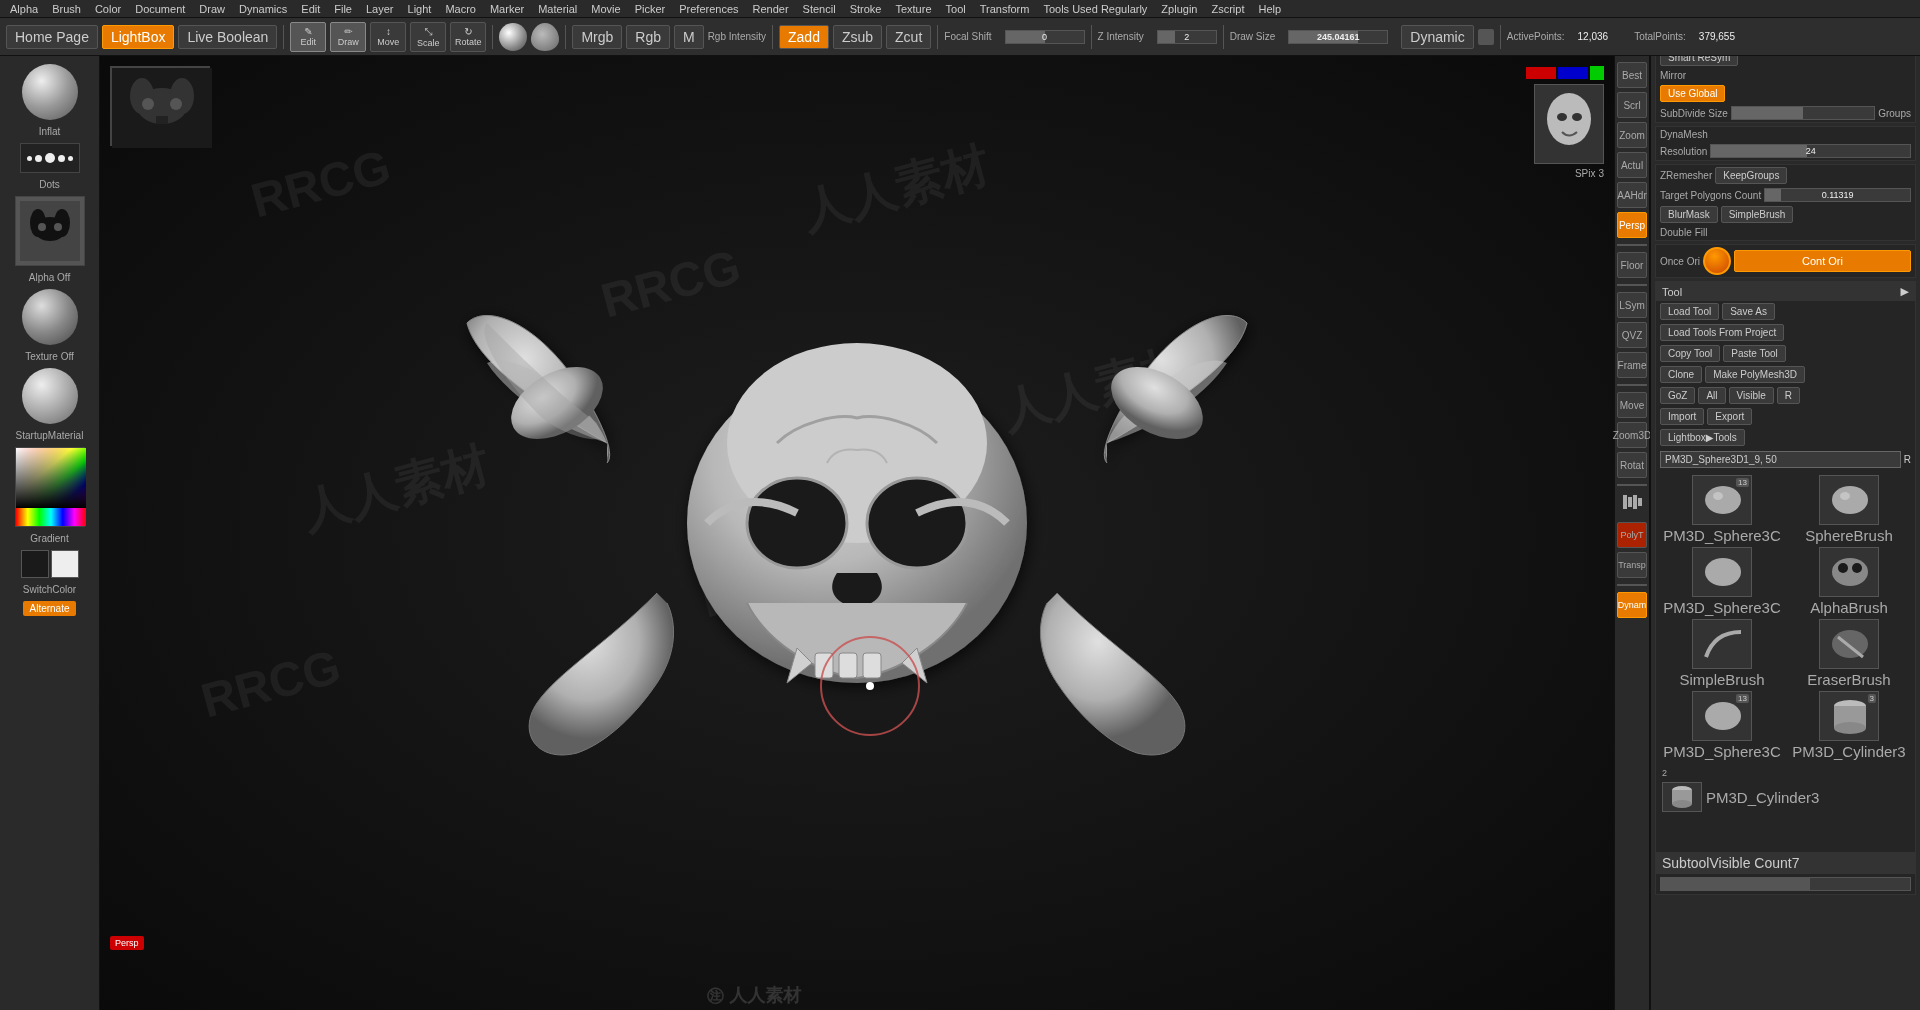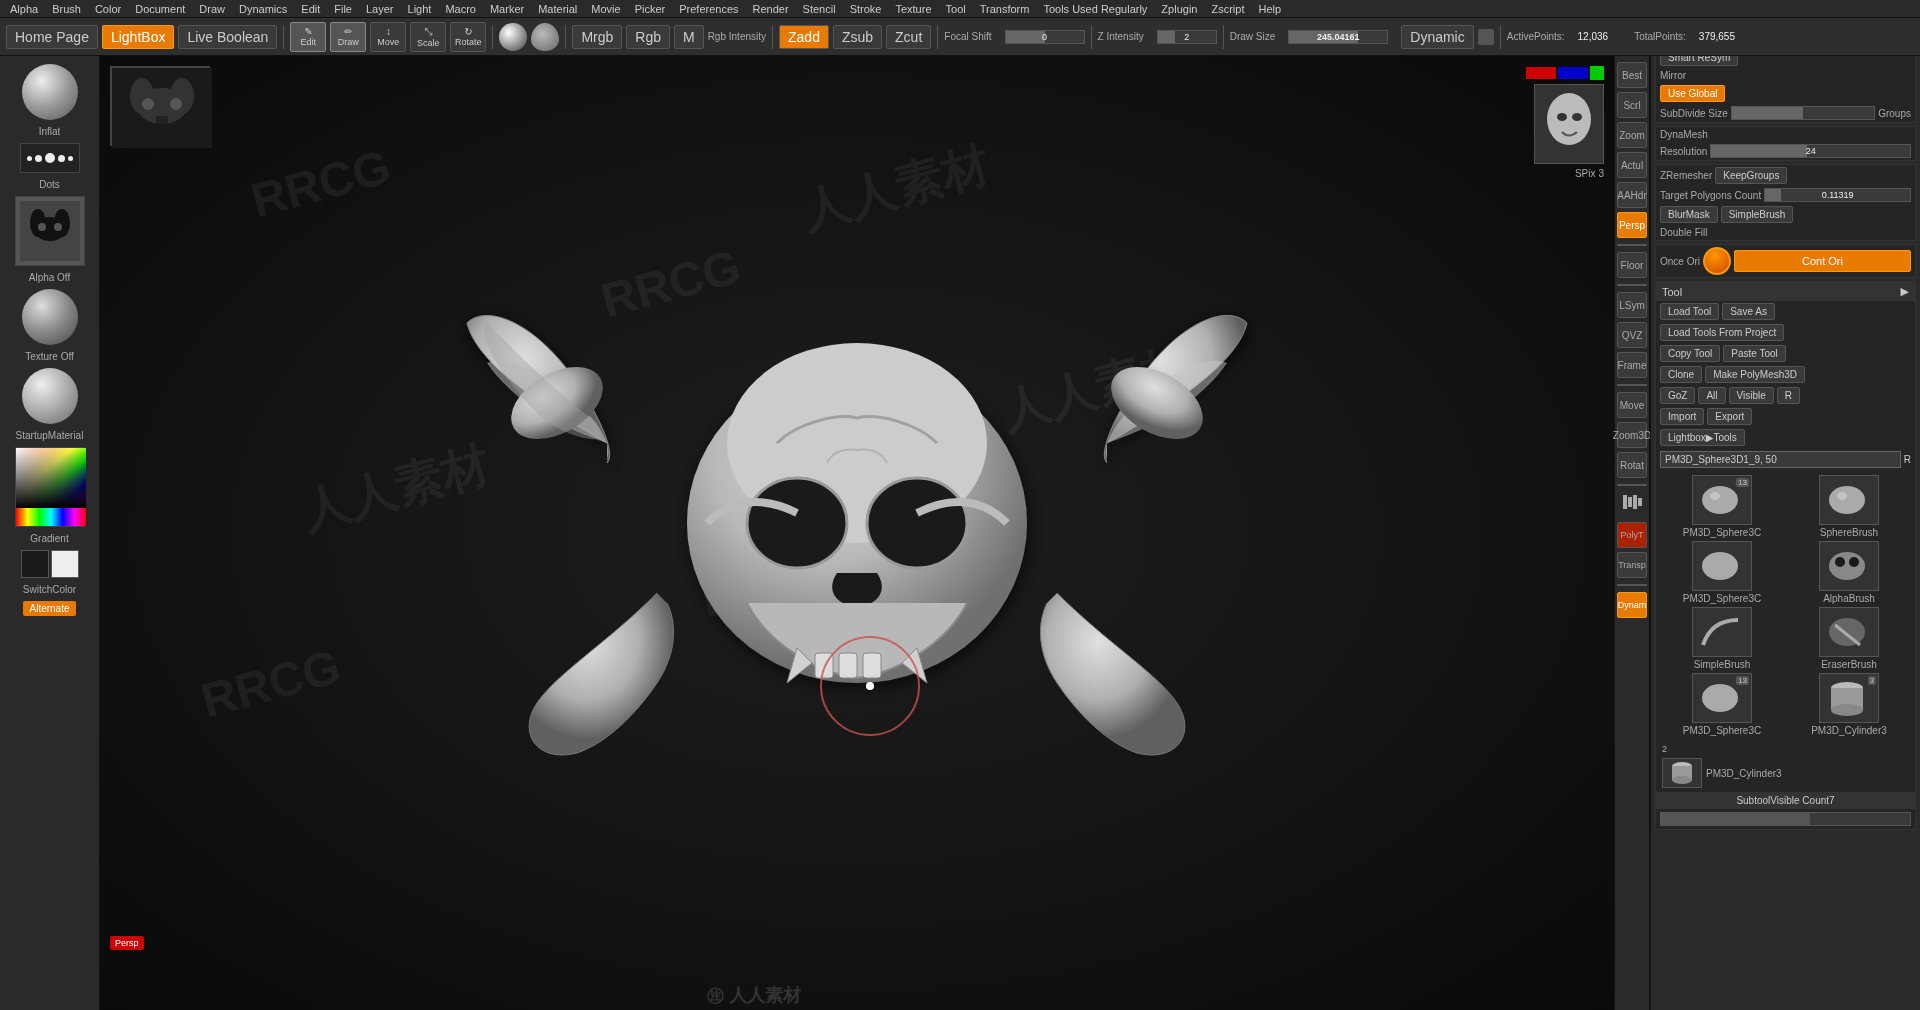--- a/index.html
+++ b/index.html
@@ -259,41 +259,42 @@
       display: flex;
       flex-direction: column;
       align-items: center;
       gap: 2px;
       cursor: pointer;
     }
     .rp-tool-thumb {
       width: 60px; height: 50px;
       background: #333;
       border: 1px solid #555;
-      display: flex; align-items: center; justify-content: flex-start;
+      display: flex; align-items: center; justify-content: flex-end;
       font-size: 20px;
       position: relative;
     }
     .rp-tool-thumb .badge {
       position: absolute;
       top: 2px; right: 2px;
       background: #555;
       color: #ccc;
       font-size: 8px;
       padding: 0 2px;
       border-radius: 2px;
     }
-    .rp-tool-name { font-size: 10px; color: #aaa; text-align: right; }
+    .rp-tool-name { font-size: 15px; color: #aaa; text-align: right; }
     .subtool-bar {
       background: #333;
       padding: 3px 6px;
-      font-size: 10px;
+      font-size: 14px;
       color: #ccc;
       display: flex;
-      justify-content: center;
+      justify-content: flex-start;
+      margin-top: 36px;
     }
 
     
     #canvas-area {
       position: absolute;
       top: 56px;
       left: 100px;
       right: 306px;
       bottom: 0;
       background: #111;

